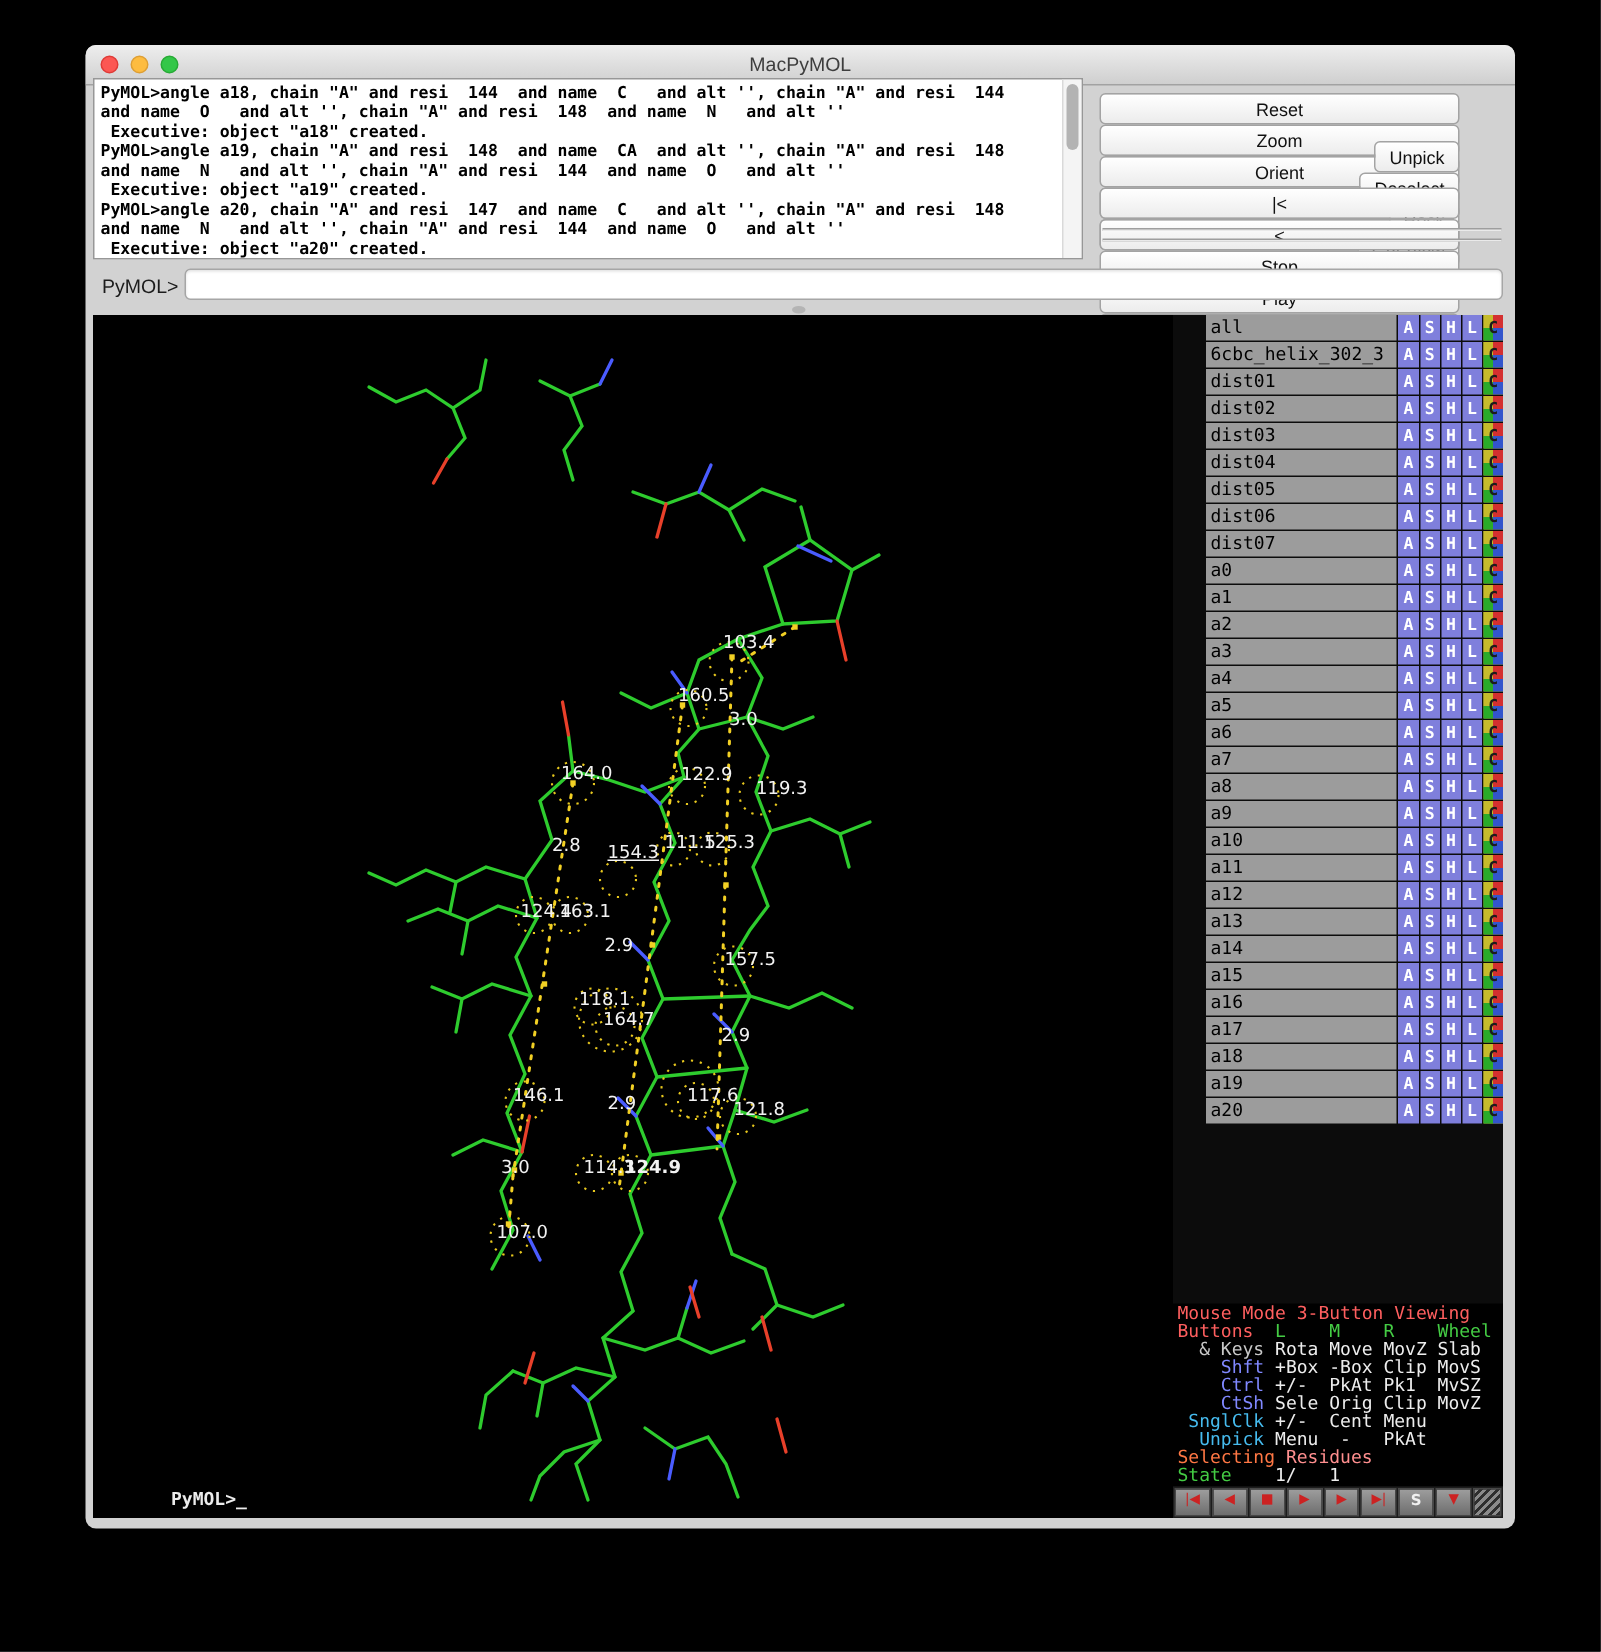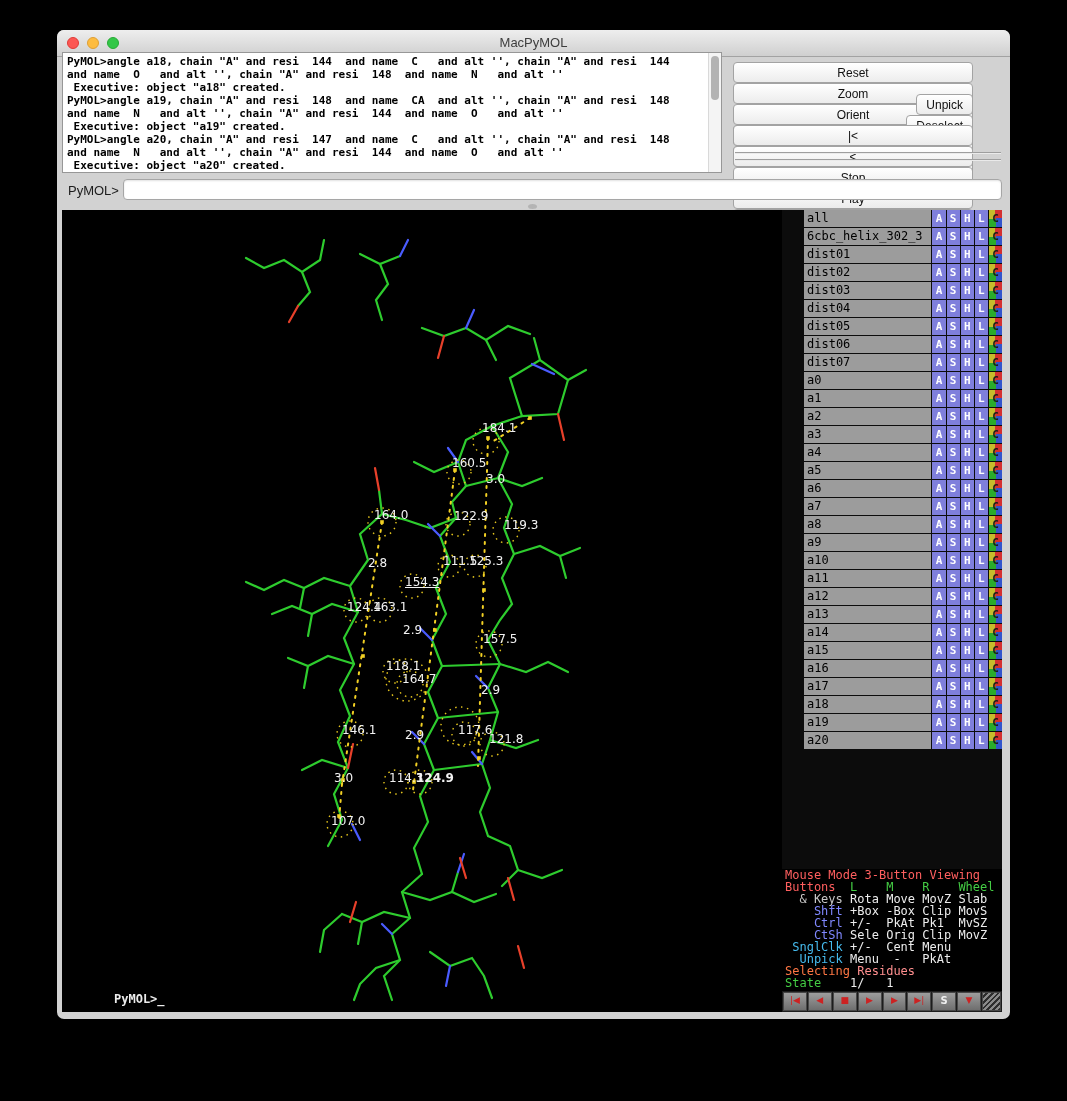--- a/index.html
+++ b/index.html
@@ -229,30 +229,30 @@
             <circle cx="402" cy="524" r="12"></circle>
           <circle cx="430" cy="534" r="12"></circle>
             <circle cx="334" cy="572" r="12"></circle>
             <circle cx="358" cy="572" r="12"></circle>
           <circle cx="278" cy="614" r="13"></circle>
             <circle cx="345" cy="470" r="21"></circle>
             <circle cx="398" cy="516" r="19"></circle>
         </g>
       </svg>
       <div id="vp-labels">
-          <span class="vp-label" style="left: 420px; top: 211px;">184.1</span>
+          <span class="vp-label" style="left: 420px; top: 211px;">103.4</span>
           <span class="vp-label" style="left: 390px; top: 246px;">160.5</span>
           <span class="vp-label" style="left: 424px; top: 262px;">3.0</span>
           <span class="vp-label" style="left: 312px; top: 298px;">164.0</span>
           <span class="vp-label" style="left: 392px; top: 299px;">122.9</span>
           <span class="vp-label" style="left: 442px; top: 308px;">119.3</span>
           <span class="vp-label" style="left: 306px; top: 346px;">2.8</span>
           <span class="vp-label" style="left: 381px; top: 344px;">111.5</span>
           <span class="vp-label" style="left: 407px; top: 344px;">125.3</span>
-          <span class="vp-label" style="left: 343px; top: 365px; text-decoration: underline;">154.3</span>
+          <span class="vp-label" style="left: 343px; top: 351px; text-decoration: underline;">154.3</span>
           <span class="vp-label" style="left: 285px; top: 390px;">124.4</span>
           <span class="vp-label" style="left: 311px; top: 390px;">163.1</span>
           <span class="vp-label" style="left: 341px; top: 413px;">2.9</span>
           <span class="vp-label" style="left: 421px; top: 422px;">157.5</span>
           <span class="vp-label" style="left: 324px; top: 449px;">118.1</span>
           <span class="vp-label" style="left: 340px; top: 462px;">164.7</span>
           <span class="vp-label" style="left: 419px; top: 473px;">2.9</span>
           <span class="vp-label" style="left: 280px; top: 513px;">146.1</span>
           <span class="vp-label" style="left: 343px; top: 518px;">2.9</span>
           <span class="vp-label" style="left: 396px; top: 513px;">117.6</span>

